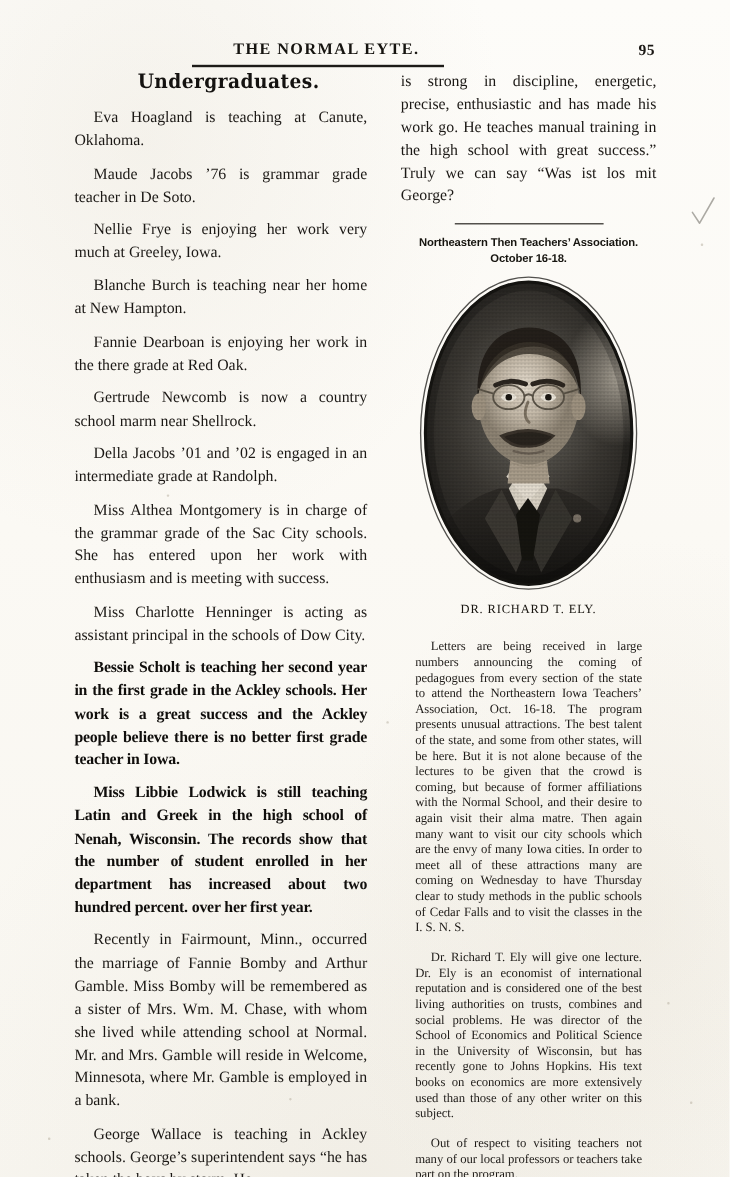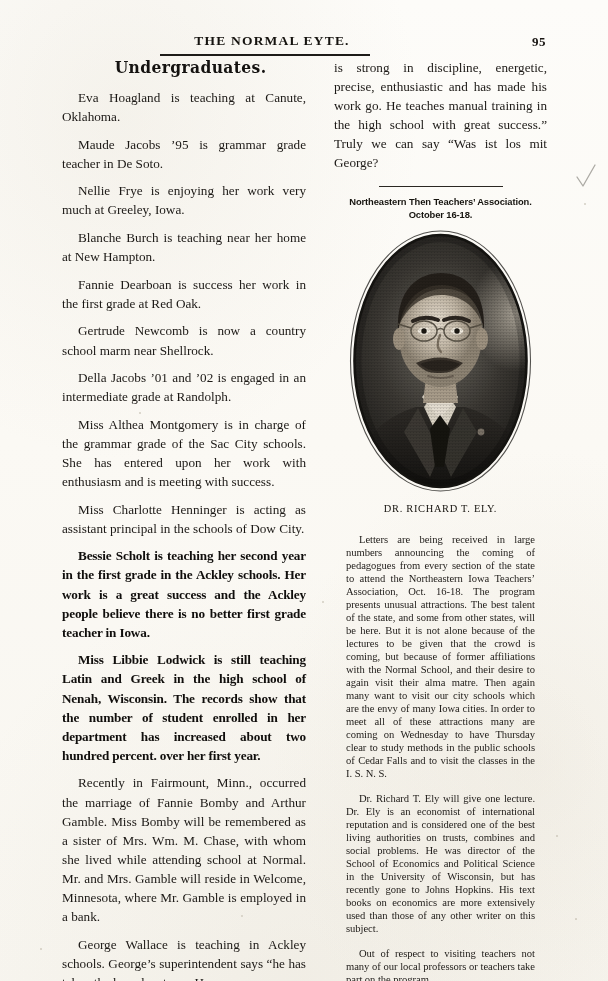--- a/index.html
+++ b/index.html
@@ -200,24 +200,24 @@
   <div class="masthead">
     <div class="masthead-title">THE NORMAL EYTE.</div>
     <div class="masthead-rule"></div>
     <div class="masthead-folio">95</div>
   </div>
 
   <div class="col col-left">
     <div class="deco-heading">Undergraduates.</div>
     <div id="left-paras">
         <p class="para">Eva Hoagland is teaching at Canute, Oklahoma.</p>
-        <p class="para">Maude Jacobs ’95 is grammar grade teacher in De Soto.</p>
+        <p class="para">Maude Jacobs ’76 is grammar grade teacher in De Soto.</p>
         <p class="para">Nellie Frye is enjoying her work very much at Greeley, Iowa.</p>
         <p class="para">Blanche Burch is teaching near her home at New Hampton.</p>
-        <p class="para">Fannie Dearboan is success her work in the first grade at Red Oak.</p>
+        <p class="para">Fannie Dearboan is enjoying her work in the there grade at Red Oak.</p>
         <p class="para">Gertrude Newcomb is now a country school marm near Shellrock.</p>
         <p class="para">Della Jacobs ’01 and ’02 is engaged in an intermediate grade at Randolph.</p>
         <p class="para">Miss Althea Montgomery is in charge of the grammar grade of the Sac City schools. She has entered upon her work with enthusiasm and is meeting with success.</p>
         <p class="para">Miss Charlotte Henninger is acting as assistant principal in the schools of Dow City.</p>
         <p class="para heavy">Bessie Scholt is teaching her second year in the first grade in the Ackley schools. Her work is a great success and the Ackley people believe there is no better first grade teacher in Iowa.</p>
         <p class="para heavy">Miss Libbie Lodwick is still teaching Latin and Greek in the high school of Nenah, Wisconsin. The records show that the number of student enrolled in her department has increased about two hundred percent. over her first year.</p>
         <p class="para">Recently in Fairmount, Minn., occurred the marriage of Fannie Bomby and Arthur Gamble. Miss Bomby will be remembered as a sister of Mrs. Wm. M. Chase, with whom she lived while attending school at Normal. Mr. and Mrs. Gamble will reside in Welcome, Minnesota, where Mr. Gamble is employed in a bank.</p>
         <p class="para">George Wallace is teaching in Ackley schools. George’s superintendent says “he has taken the boys by storm. He</p>
       </div>
   </div>

